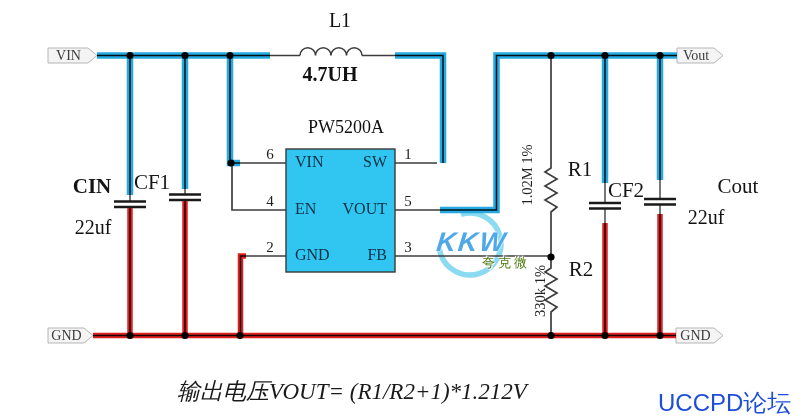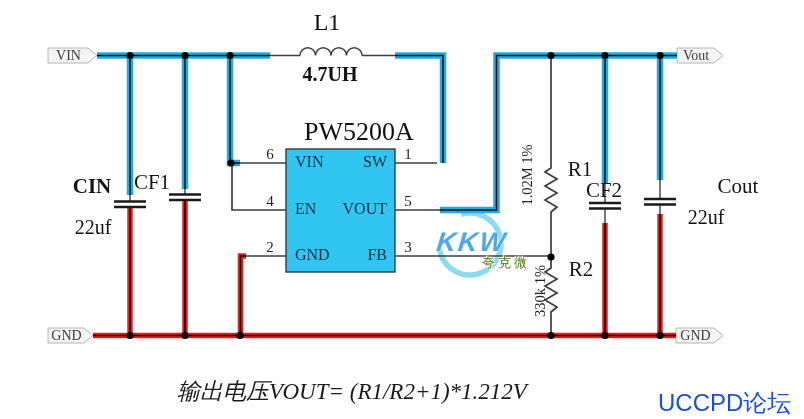--- a/index.html
+++ b/index.html
@@ -135,43 +135,43 @@
       <circle cx="605" cy="335.5" r="3.6"></circle>
         <circle cx="660" cy="335.5" r="3.6"></circle>
     </g>
   </svg>
 
   <div class="lbl tagtxt" style="left:48px;top:48px;width:41px;">VIN</div>
   <div class="lbl tagtxt" style="left:677px;top:48px;width:38px;">Vout</div>
   <div class="lbl tagtxt" style="left:48px;top:328px;width:37px;">GND</div>
   <div class="lbl tagtxt" style="left:676px;top:328px;width:39px;">GND</div>
 
-  <div class="lbl ctr" style="left:327px;top:9px;font-size:24px;">L1</div>
+  <div class="lbl ctr" style="left:340px;top:9px;font-size:20px;">L1</div>
   <div class="lbl ctr" style="left:330px;top:63px;font-size:20px;font-weight:bold;">4.7UH</div>
 
-  <div class="lbl ctr" style="left:346px;top:117px;font-size:26px;margin-left:13px;">PW5200A</div>
+  <div class="lbl ctr" style="left:346px;top:117px;font-size:18px;">PW5200A</div>
 
   <div class="pinname" style="left:295px;top:153px;">VIN</div>
   <div class="pinname" style="left:349px;top:153px;width:38px;text-align:right;">SW</div>
   <div class="pinname" style="left:295px;top:200px;">EN</div>
   <div class="pinname" style="left:332px;top:200px;width:55px;text-align:right;">VOUT</div>
   <div class="pinname" style="left:295px;top:246px;">GND</div>
   <div class="pinname" style="left:364px;top:246px;width:23px;text-align:right;">FB</div>
 
   <div class="pinnum" style="left:263px;top:146px;">6</div>
   <div class="pinnum" style="left:401px;top:146px;">1</div>
   <div class="pinnum" style="left:263px;top:193px;">4</div>
   <div class="pinnum" style="left:401px;top:193px;">5</div>
   <div class="pinnum" style="left:263px;top:239px;">2</div>
   <div class="pinnum" style="left:401px;top:239px;">3</div>
 
   <div class="lbl ctr comp" style="left:92px;top:174px;font-weight:bold;">CIN</div>
   <div class="lbl ctr" style="left:93px;top:216px;font-size:20px;">22uf</div>
   <div class="lbl ctr comp" style="left:152px;top:170px;">CF1</div>
-  <div class="lbl ctr comp" style="left:604px;top:178px;">CF2</div>
+  <div class="lbl ctr comp" style="left:626px;top:178px;">CF2</div>
   <div class="lbl ctr comp" style="left:738px;top:174px;">Cout</div>
   <div class="lbl ctr" style="left:706px;top:206px;font-size:20px;">22uf</div>
 
   <div class="lbl ctr comp" style="left:580px;top:157px;">R1</div>
   <div class="lbl ctr comp" style="left:581px;top:257px;">R2</div>
   <div class="lbl rot" style="left:527px;top:175px;">1.02M  1%</div>
   <div class="lbl rot" style="left:540px;top:291px;">330k  1%</div>
 
   <div class="lbl kkw" style="left:472px;top:242px;">KKW</div>
   <div class="lbl kkwsub" style="left:506px;top:263px;">夸克微</div>

